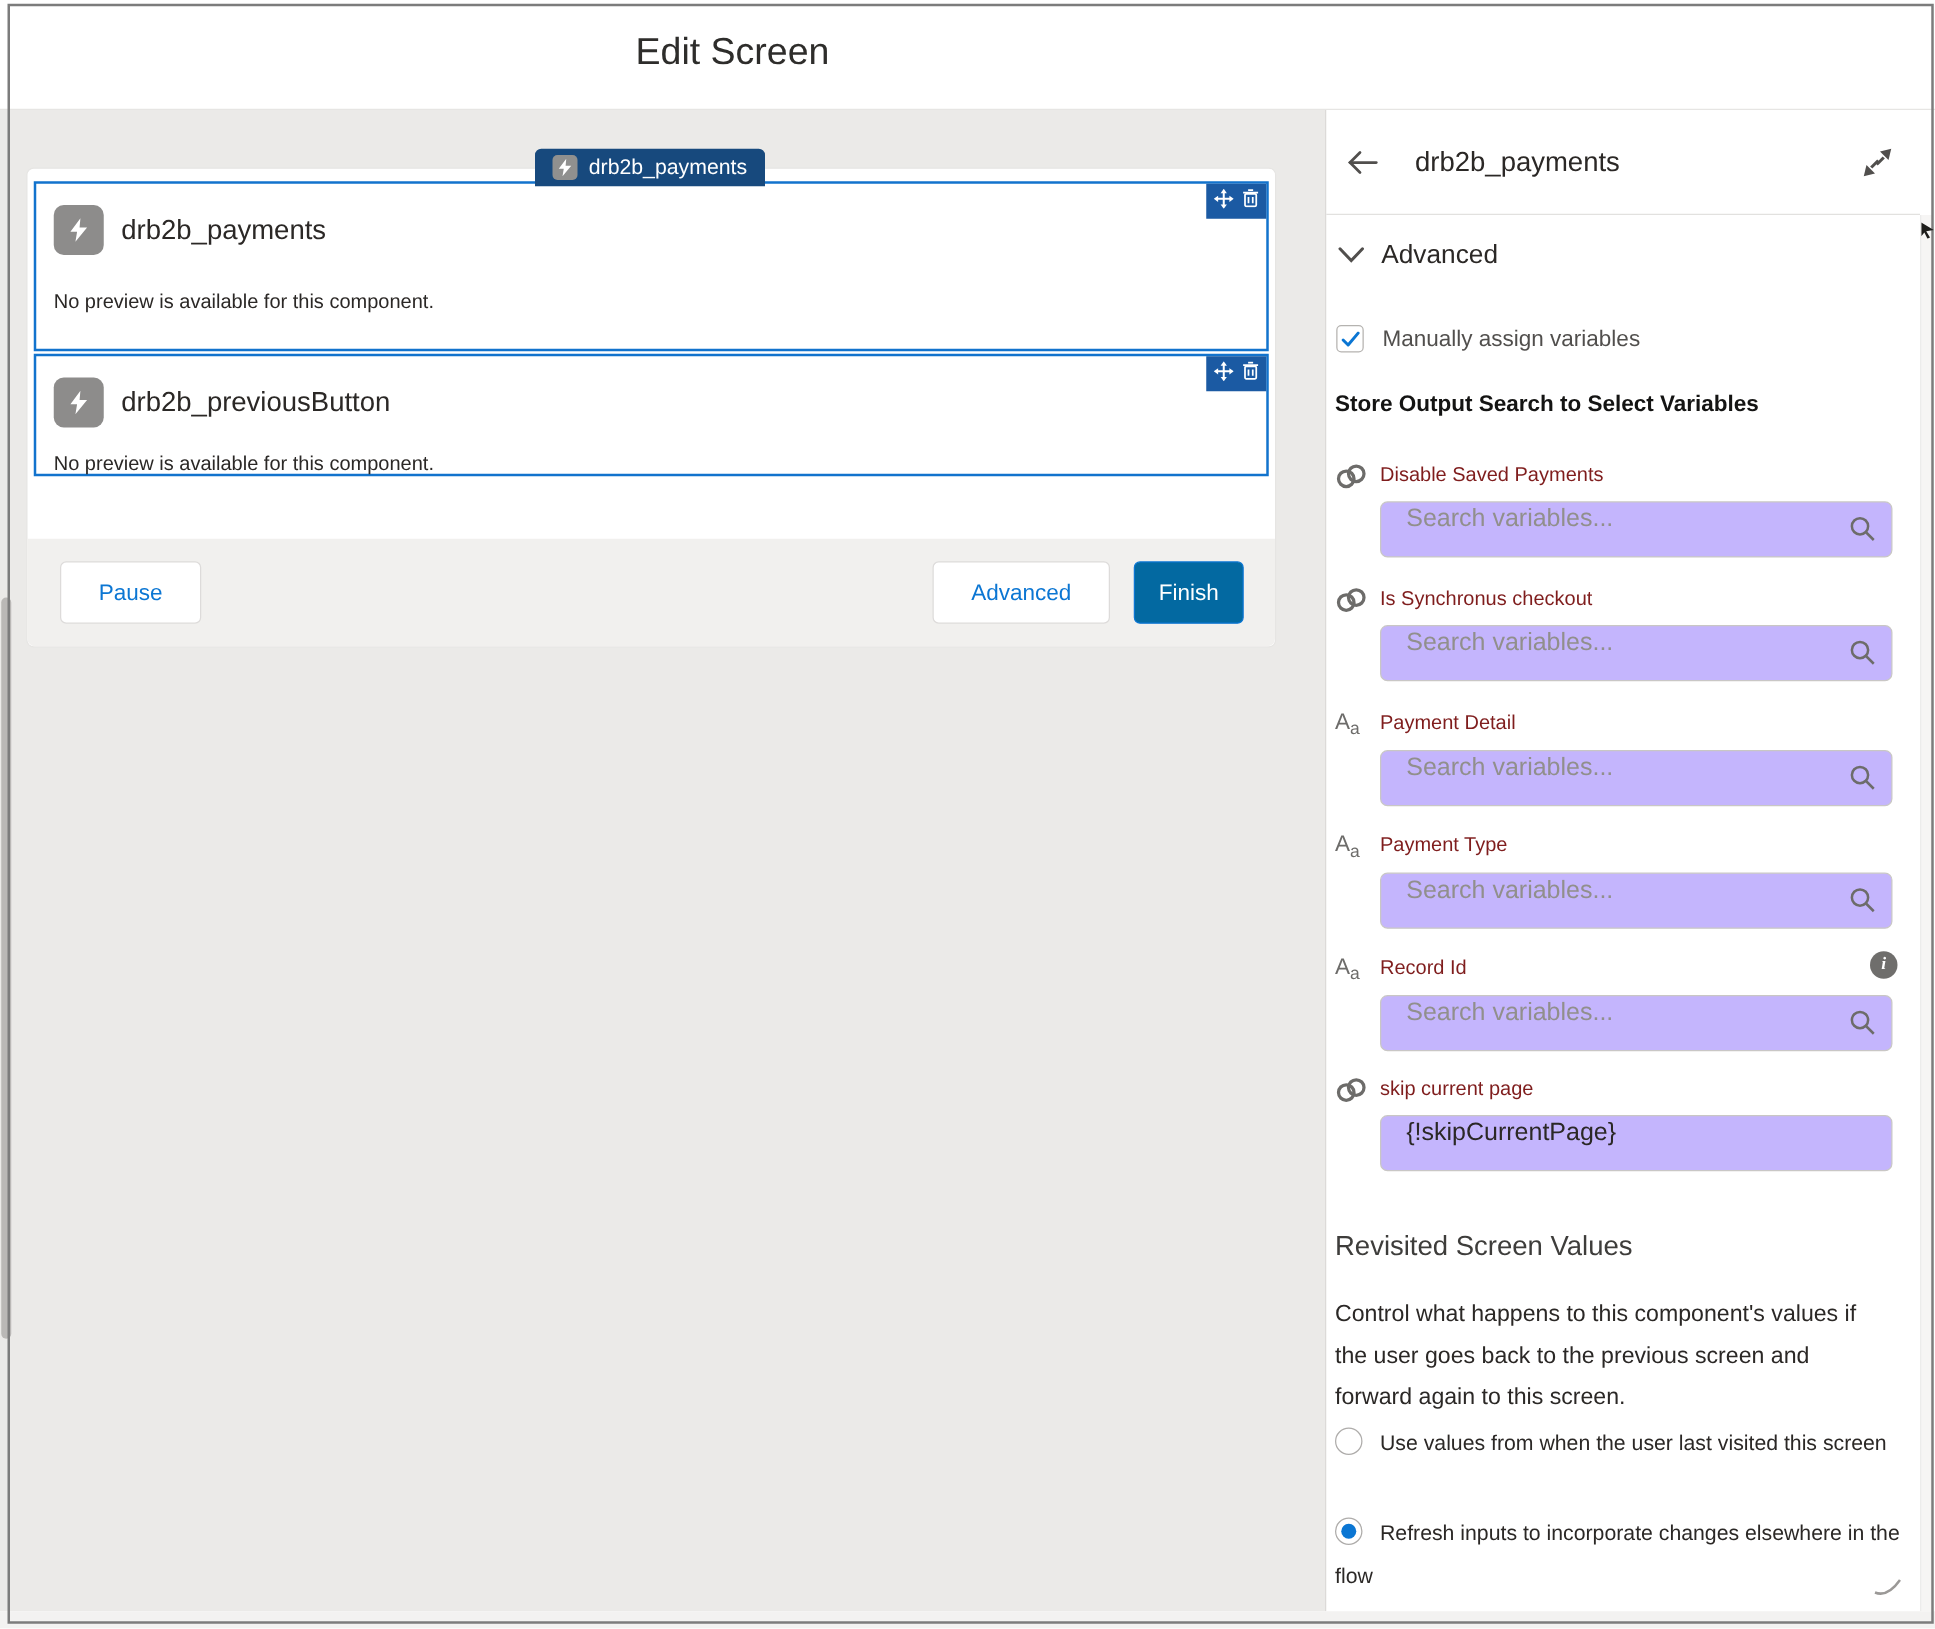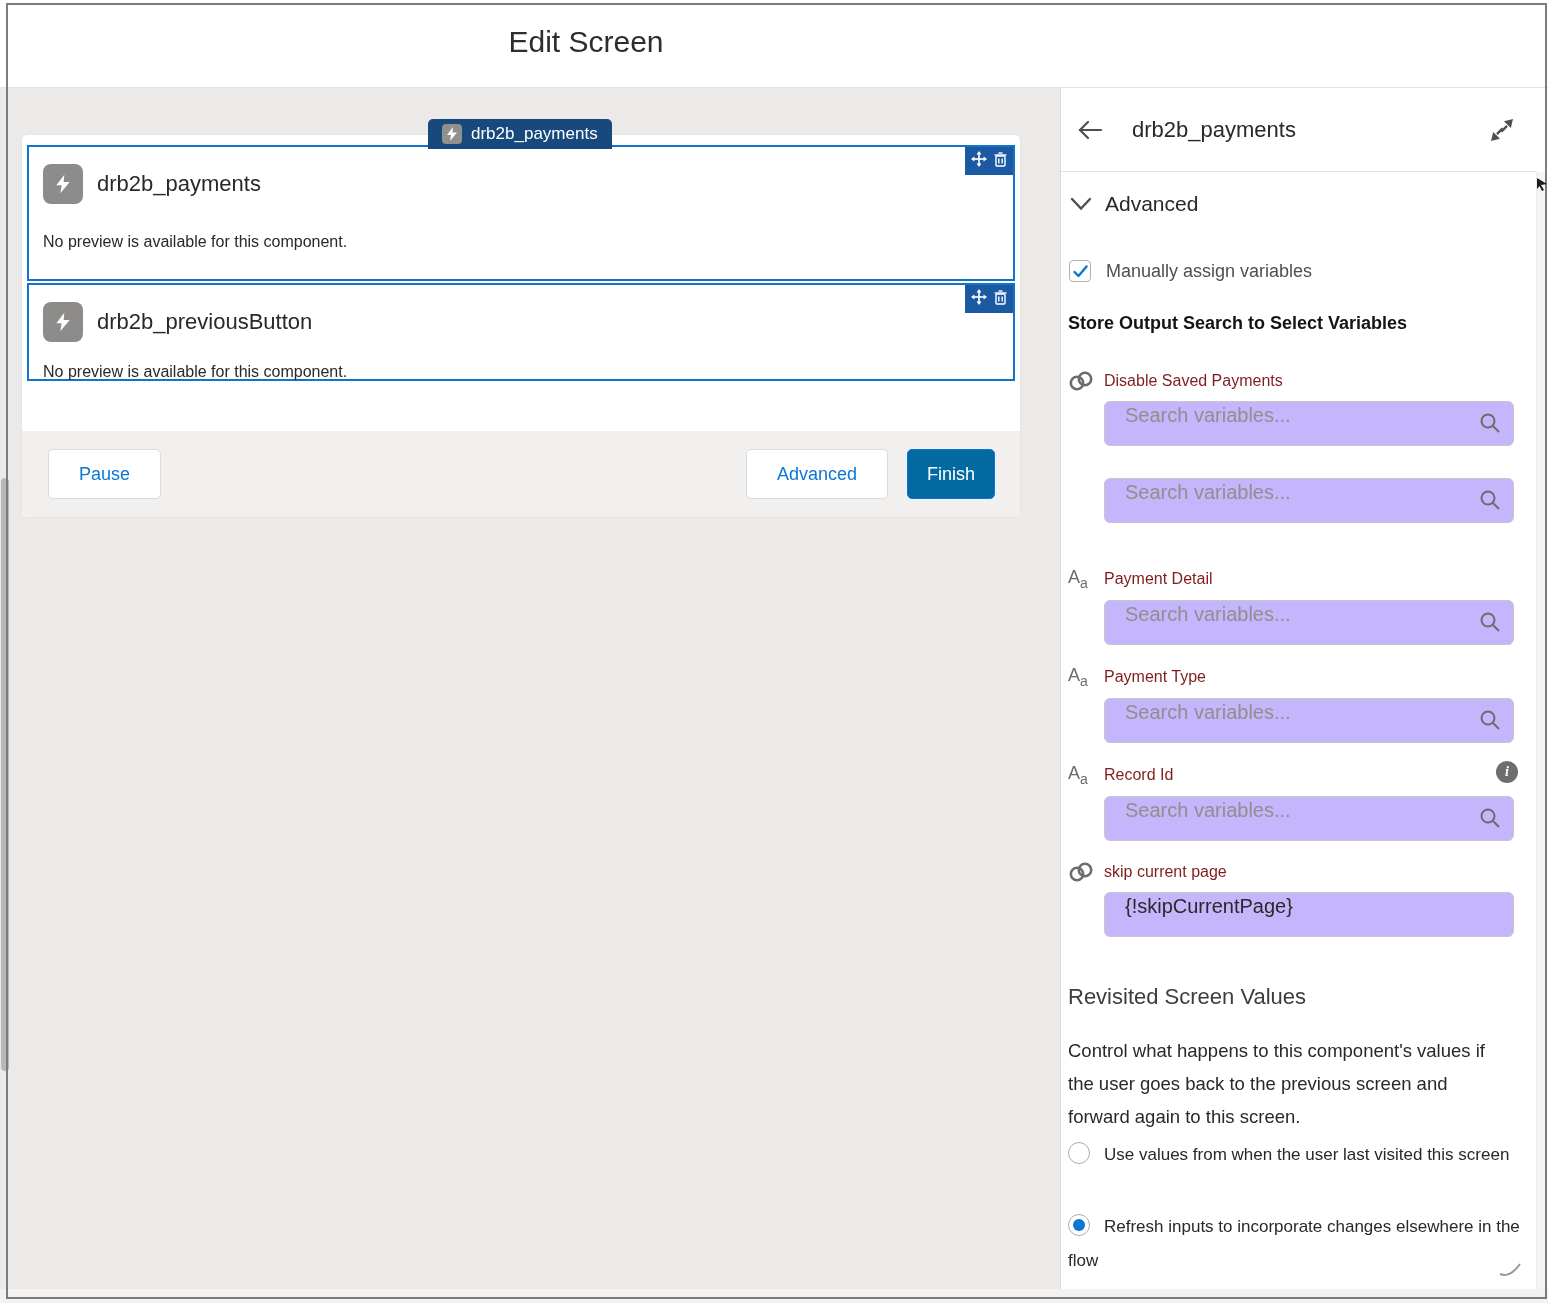--- a/index.html
+++ b/index.html
@@ -254,20 +254,29 @@
           <span class="search-glyph">
             <svg width="22" height="22" viewBox="0 0 22 22" fill="none" stroke="#6d6c6a" stroke-width="2">
                 <circle cx="9" cy="9" r="6.5"></circle>
                 <line x1="14" y1="14" x2="20" y2="20"></line>
               </svg>
           </span>
         </div>
       </div>
 
       <div class="f-row row-2">
+        <div class="f-label-line">
+          <span class="f-icon">
+            <svg width="26" height="22" viewBox="0 0 26 22" fill="none" stroke="#6d6c6a" stroke-width="2.6">
+              <circle cx="9" cy="13" r="6.2"></circle>
+                <circle cx="17" cy="9" r="6.2"></circle>
+              </svg>
+          </span>
+          <span class="f-label">Is Synchronus checkout</span>
+        </div>
         <div class="f-input-wrap">
           <input class="f-input" type="text" placeholder="Search variables..." style="">
           <span class="search-glyph">
             <svg width="22" height="22" viewBox="0 0 22 22" fill="none" stroke="#6d6c6a" stroke-width="2">
                 <circle cx="9" cy="9" r="6.5"></circle>
                 <line x1="14" y1="14" x2="20" y2="20"></line>
               </svg>
           </span>
         </div>
       </div>

